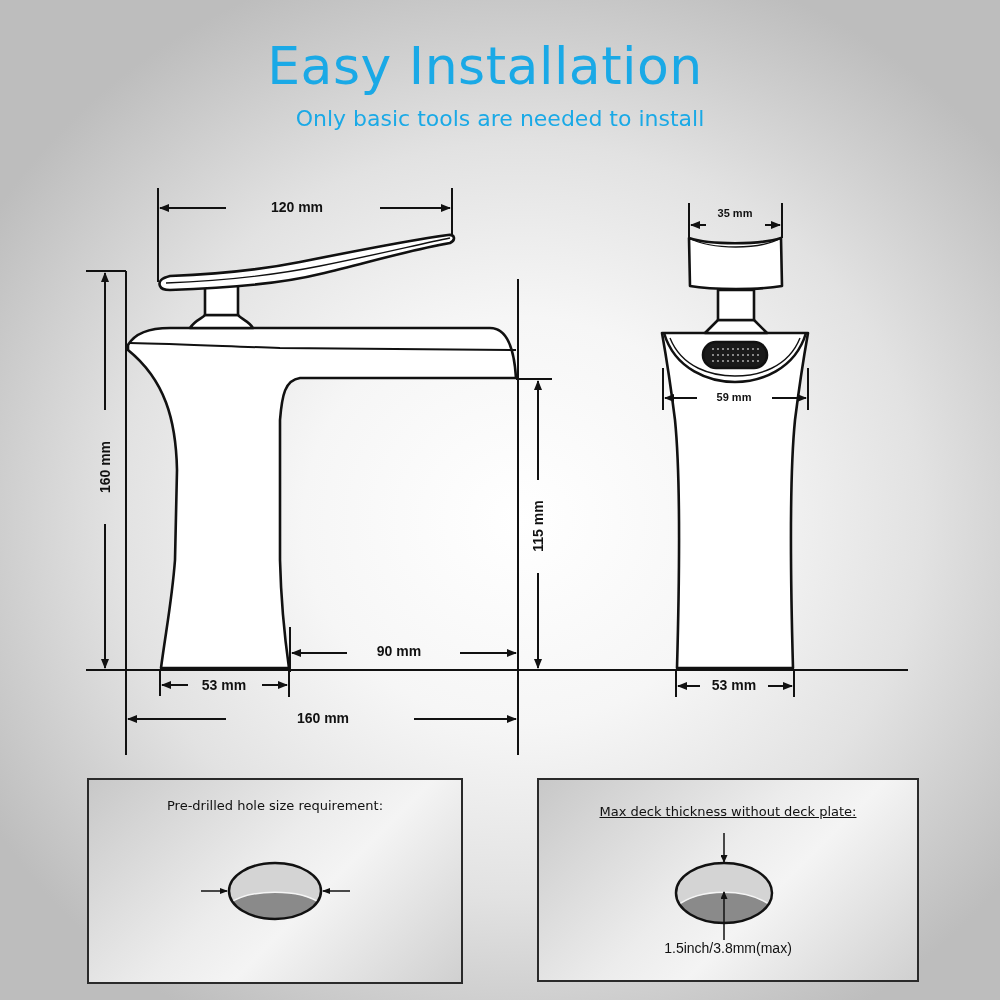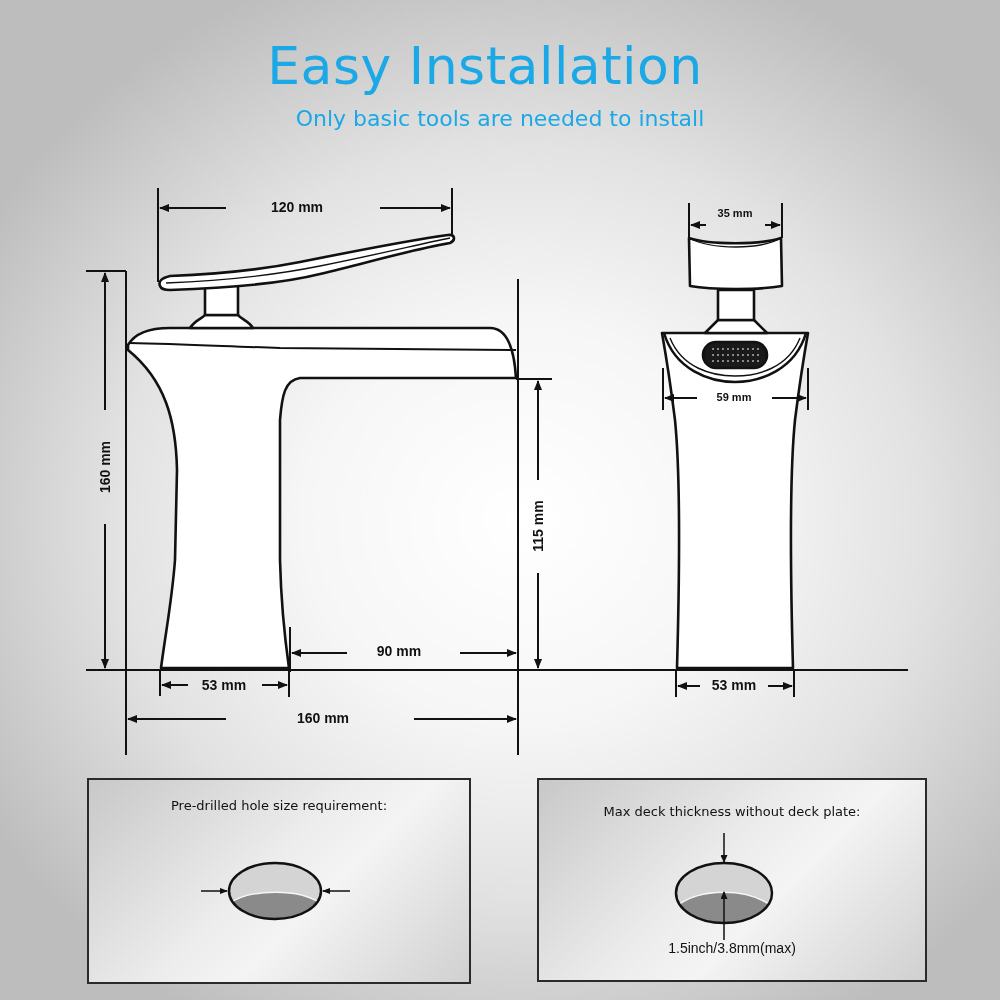--- a/index.html
+++ b/index.html
@@ -7,21 +7,21 @@
     background: radial-gradient(ellipse 62% 58% at 52% 52%, #ffffff 0%, #f6f6f6 35%, #e2e2e2 65%, #bdbdbd 100%);
     font-family:"DejaVu Sans", sans-serif;}
   .title{position:absolute;left:0;width:892px;top:36px;text-align:center;color:#1aa9e6;
     font-family:"DejaVu Sans", sans-serif;font-size:52px;font-weight:normal;letter-spacing:0.5px;line-height:60px;margin-left:39px;}
   .subtitle{position:absolute;left:0;width:1000px;top:104px;text-align:center;color:#1aa9e6;
     font-family:"DejaVu Sans", sans-serif;font-size:22px;line-height:30px;}
   svg.drawing{position:absolute;left:0;top:0;}
   .dim{font-family:"Liberation Sans", sans-serif;font-weight:bold;font-size:14px;fill:#111;}
   .dim-sm{font-family:"Liberation Sans", sans-serif;font-weight:bold;font-size:11px;fill:#111;}
   .box{position:absolute;border:2px solid #2a2a2a;
-    background:linear-gradient(135deg,#c8c8c8 0%,#ececec 45%,#f4f4f4 60%,#d0d0d0 100%);padding-left:8px;}
+    background:linear-gradient(135deg,#c8c8c8 0%,#ececec 45%,#f4f4f4 60%,#d0d0d0 100%);}
   .box-title{position:absolute;left:0;right:0;text-align:center;font-family:"DejaVu Sans", sans-serif;font-size:13px;color:#111;}
   .box-caption{position:absolute;left:0;right:0;text-align:center;font-family:"DejaVu Sans", sans-serif;font-size:13px;color:#111;}
   .box-caption.sans{font-family:"Liberation Sans", sans-serif;font-size:14px;}
 </style>
 </head>
 <body>
 
 <div class="title">Easy Installation</div>
 <div class="subtitle">Only basic tools are needed to install</div>
 
@@ -166,21 +166,21 @@
     </defs>
     <ellipse cx="186" cy="41" rx="46" ry="28" fill="#d4d4d4"></ellipse>
     <path d="M138,55 C160,38 212,38 234,55 L234,75 L138,75 Z" fill="#8a8a8a" stroke="#f5f5f5" stroke-width="1.5" clip-path="url(#cp1)"></path>
     <ellipse cx="186" cy="41" rx="46" ry="28" fill="none" stroke="#111" stroke-width="2.5"></ellipse>
     <line x1="112" y1="41" x2="138" y2="41" stroke="#111" stroke-width="1.5" marker-end="url(#ah2)"></line>
     <line x1="261" y1="41" x2="234" y2="41" stroke="#111" stroke-width="1.5" marker-end="url(#ah2)"></line>
   </svg>
 </div>
 
 <div class="box" style="left:537px;top:778px;width:378px;height:200px;">
-  <div class="box-title" style="top:24px;">Max deck thickness without deck plate:</div>
+  <div class="box-title" style="top:24px;text-decoration:underline;">Max deck thickness without deck plate:</div>
   <svg width="378" height="120" style="position:absolute;left:0;top:50px;">
     <defs>
       <marker id="ah3" markerWidth="8" markerHeight="7" refX="7" refY="3.5" orient="auto" markerUnits="userSpaceOnUse">
         <path d="M0,0 L8,3.5 L0,7 Z" fill="#111"></path>
       </marker>
       <clipPath id="cp2">
           <ellipse cx="185" cy="63" rx="48" ry="30"></ellipse>
         </clipPath>
     </defs>
     <ellipse cx="185" cy="63" rx="48" ry="30" fill="#d4d4d4"></ellipse>

